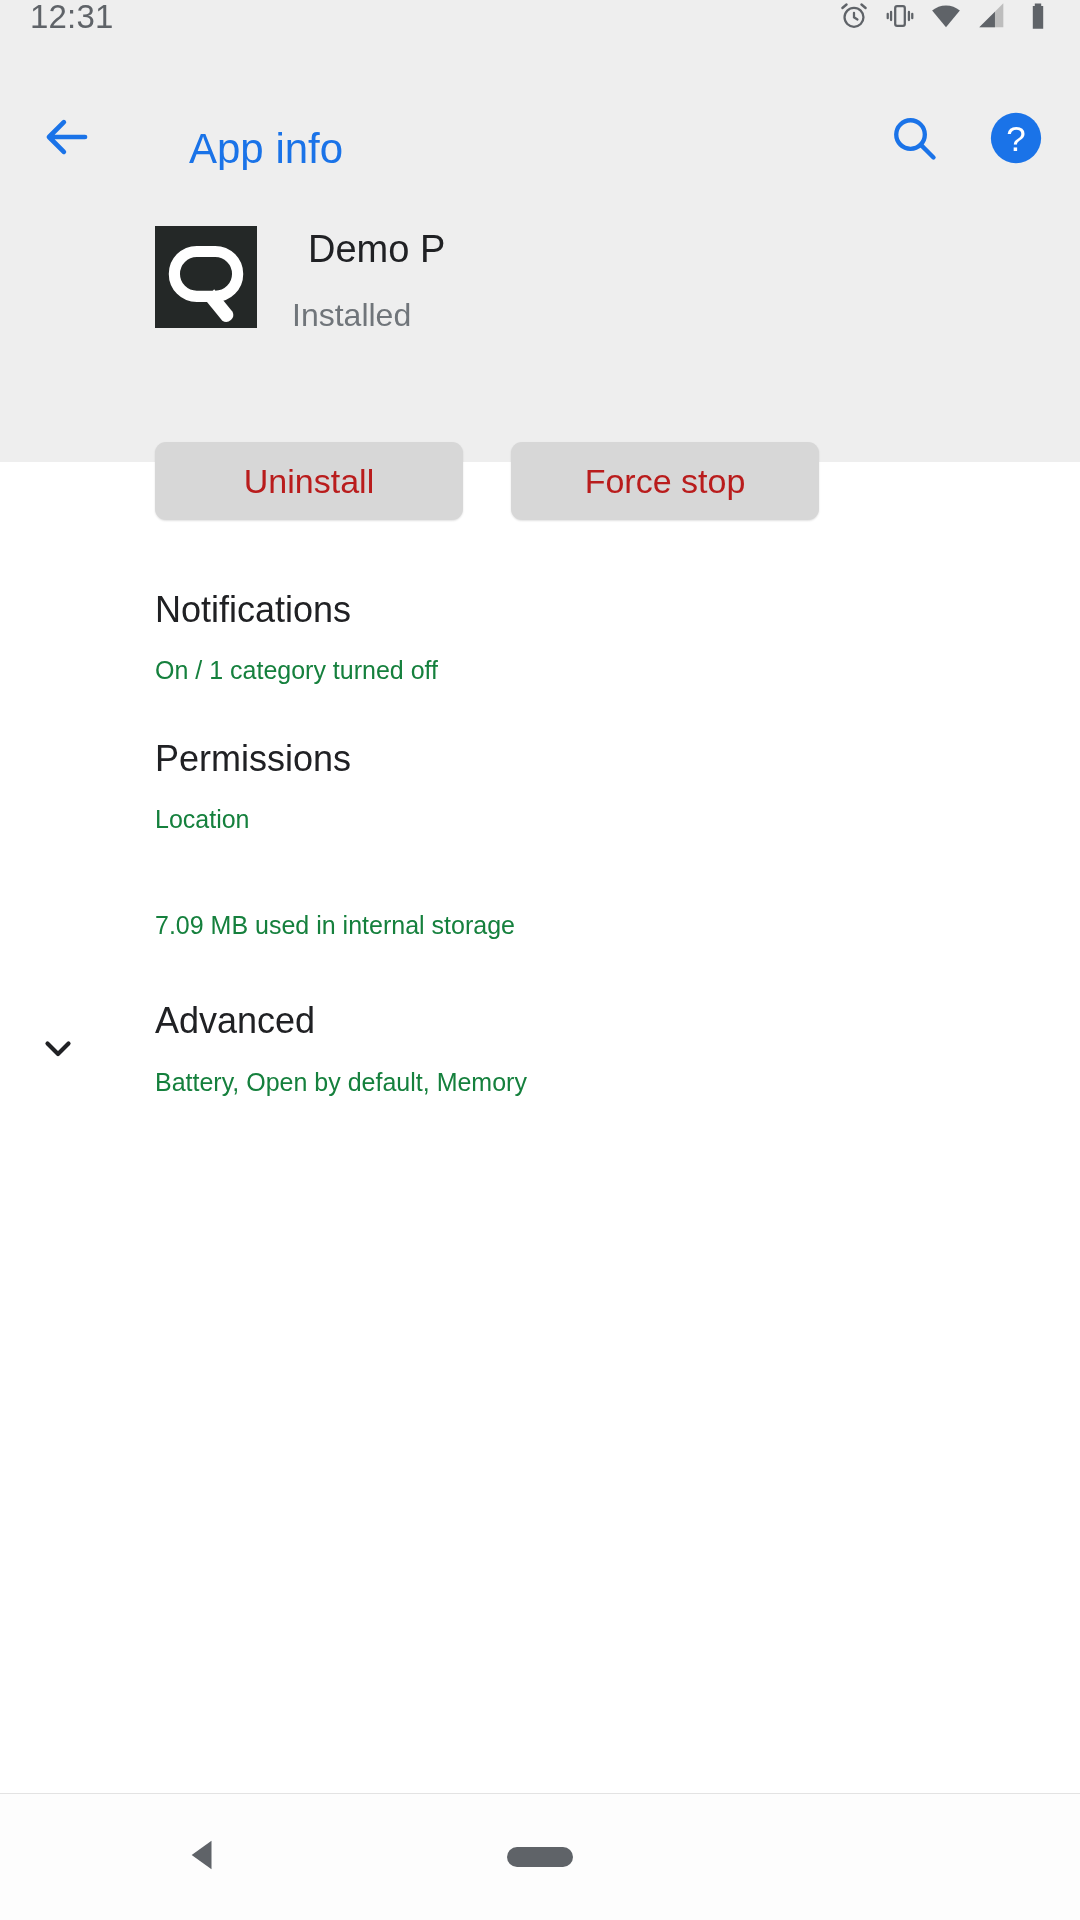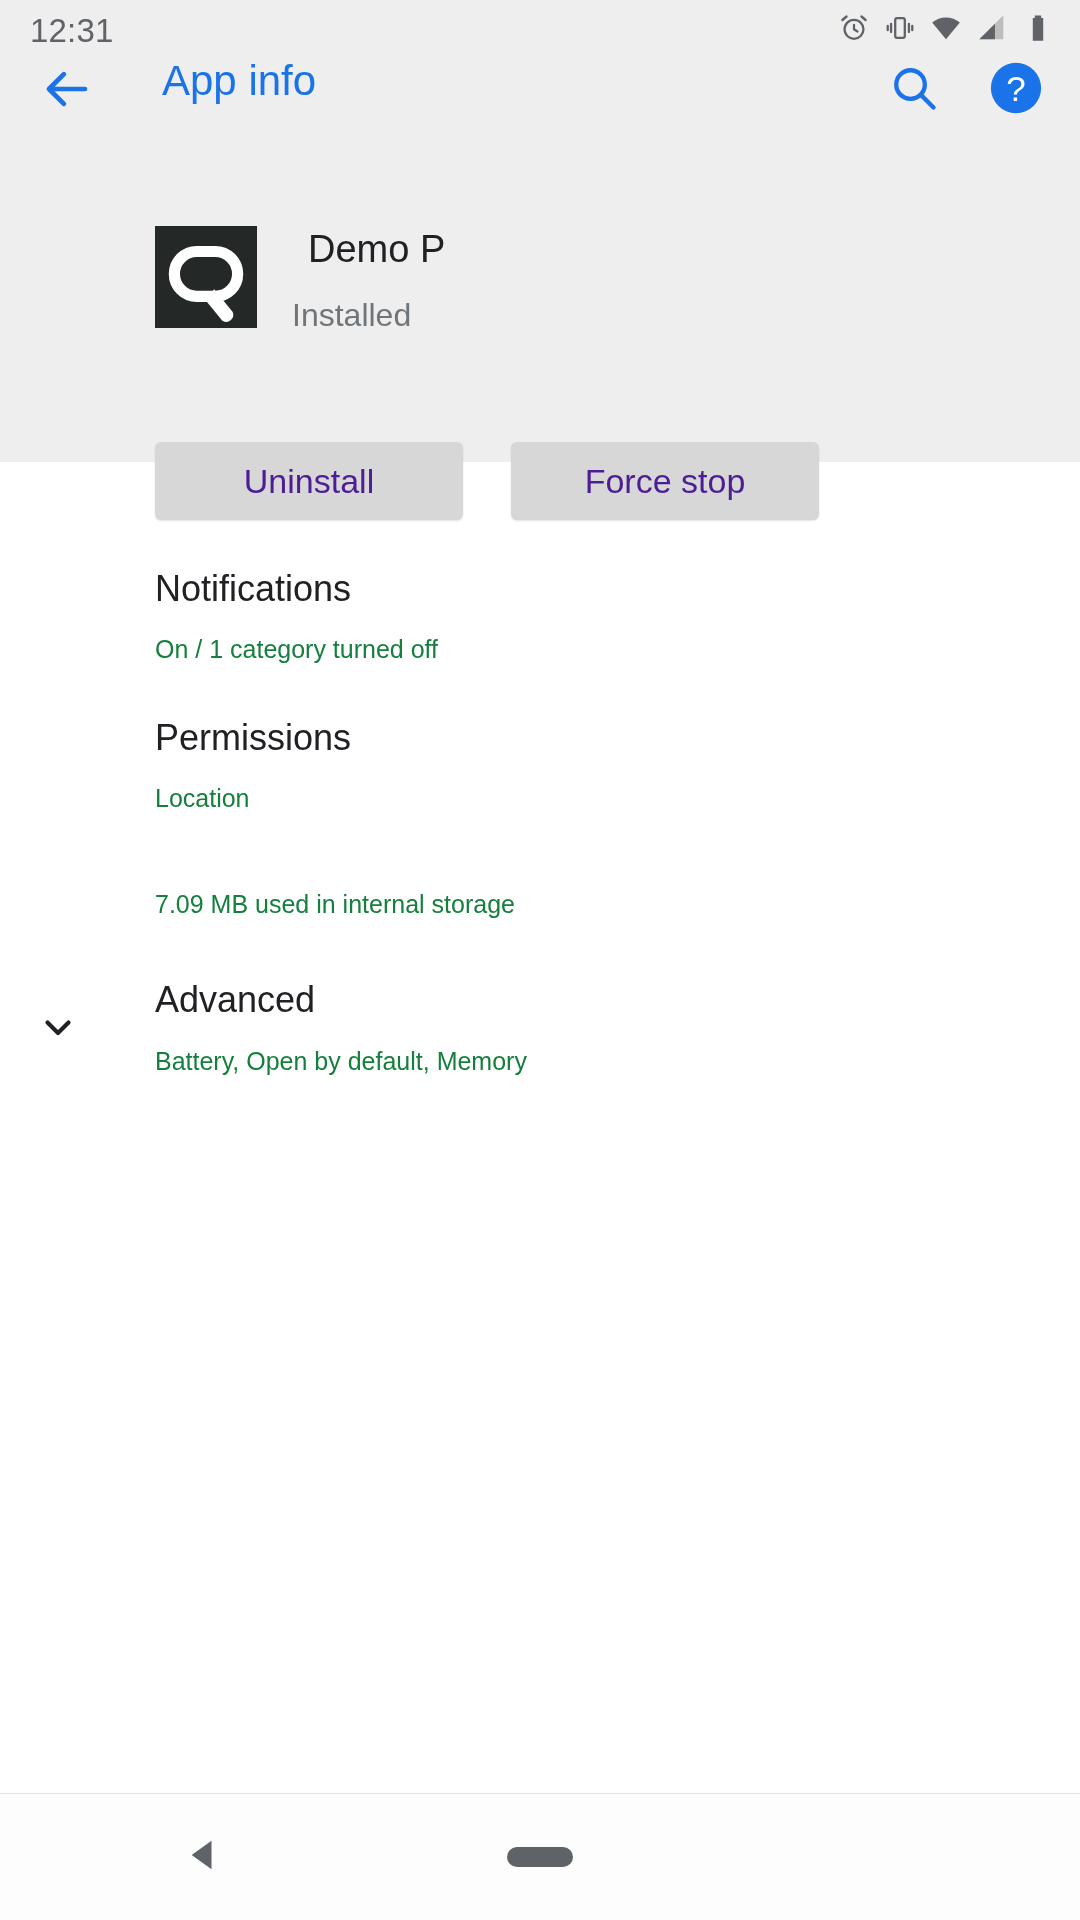--- a/index.html
+++ b/index.html
@@ -17,21 +17,21 @@
   }
 
   
   #status-bar {
     position: absolute;
     top: 0; left: 0;
     width: 1080px;
     height: 60px;
     background: #eeeeee;
     display: flex;
-    align-items: center;
+    align-items: flex-start;
     justify-content: space-between;
     padding: 0 26px 0 30px;
     box-sizing: border-box;
     gap: 40px;
   }
   #status-clock {
     font-size: 33px;
     color: #5f6368;
     letter-spacing: 0.2px;
     line-height: 1;
@@ -46,23 +46,24 @@
   }
 
   
   #app-bar {
     position: absolute;
     top: 60px; left: 0;
     width: 1080px;
     height: 110px;
     background: #eeeeee;
     display: flex;
-    align-items: flex-start;
+    align-items: flex-end;
     box-sizing: border-box;
     padding: 0 34px 0 36px;
+    gap: 27px;
   }
   #back-arrow-button {
     width: 62px;
     height: 62px;
     display: flex;
     align-items: center;
     justify-content: center;
     flex: 0 0 auto;
   }
   #app-bar-title {
@@ -128,35 +129,35 @@
     top: 442px;
     left: 155px;
     display: flex;
     gap: 48px;
   }
   .action-button {
     width: 308px;
     height: 78px;
     background: #d7d7d7;
     border: none;
-    border-radius: 6px;
+    border-radius: 11px;
     font-family: "Liberation Sans", sans-serif;
     font-size: 34px;
-    color: #4c1d95;
+    color: #b91c1c;
     display: flex;
     align-items: center;
     justify-content: center;
     box-shadow: 0 1px 2px rgba(0,0,0,0.12);
     padding: 0;
   }
 
   
   #settings-list {
     position: absolute;
-    top: 541px;
+    top: 562px;
     left: 0;
     width: 1080px;
   }
   .list-row {
     position: relative;
     padding: 26px 40px 26px 155px;
     box-sizing: border-box;
     min-height: 113px;
   }
   .row-title {

